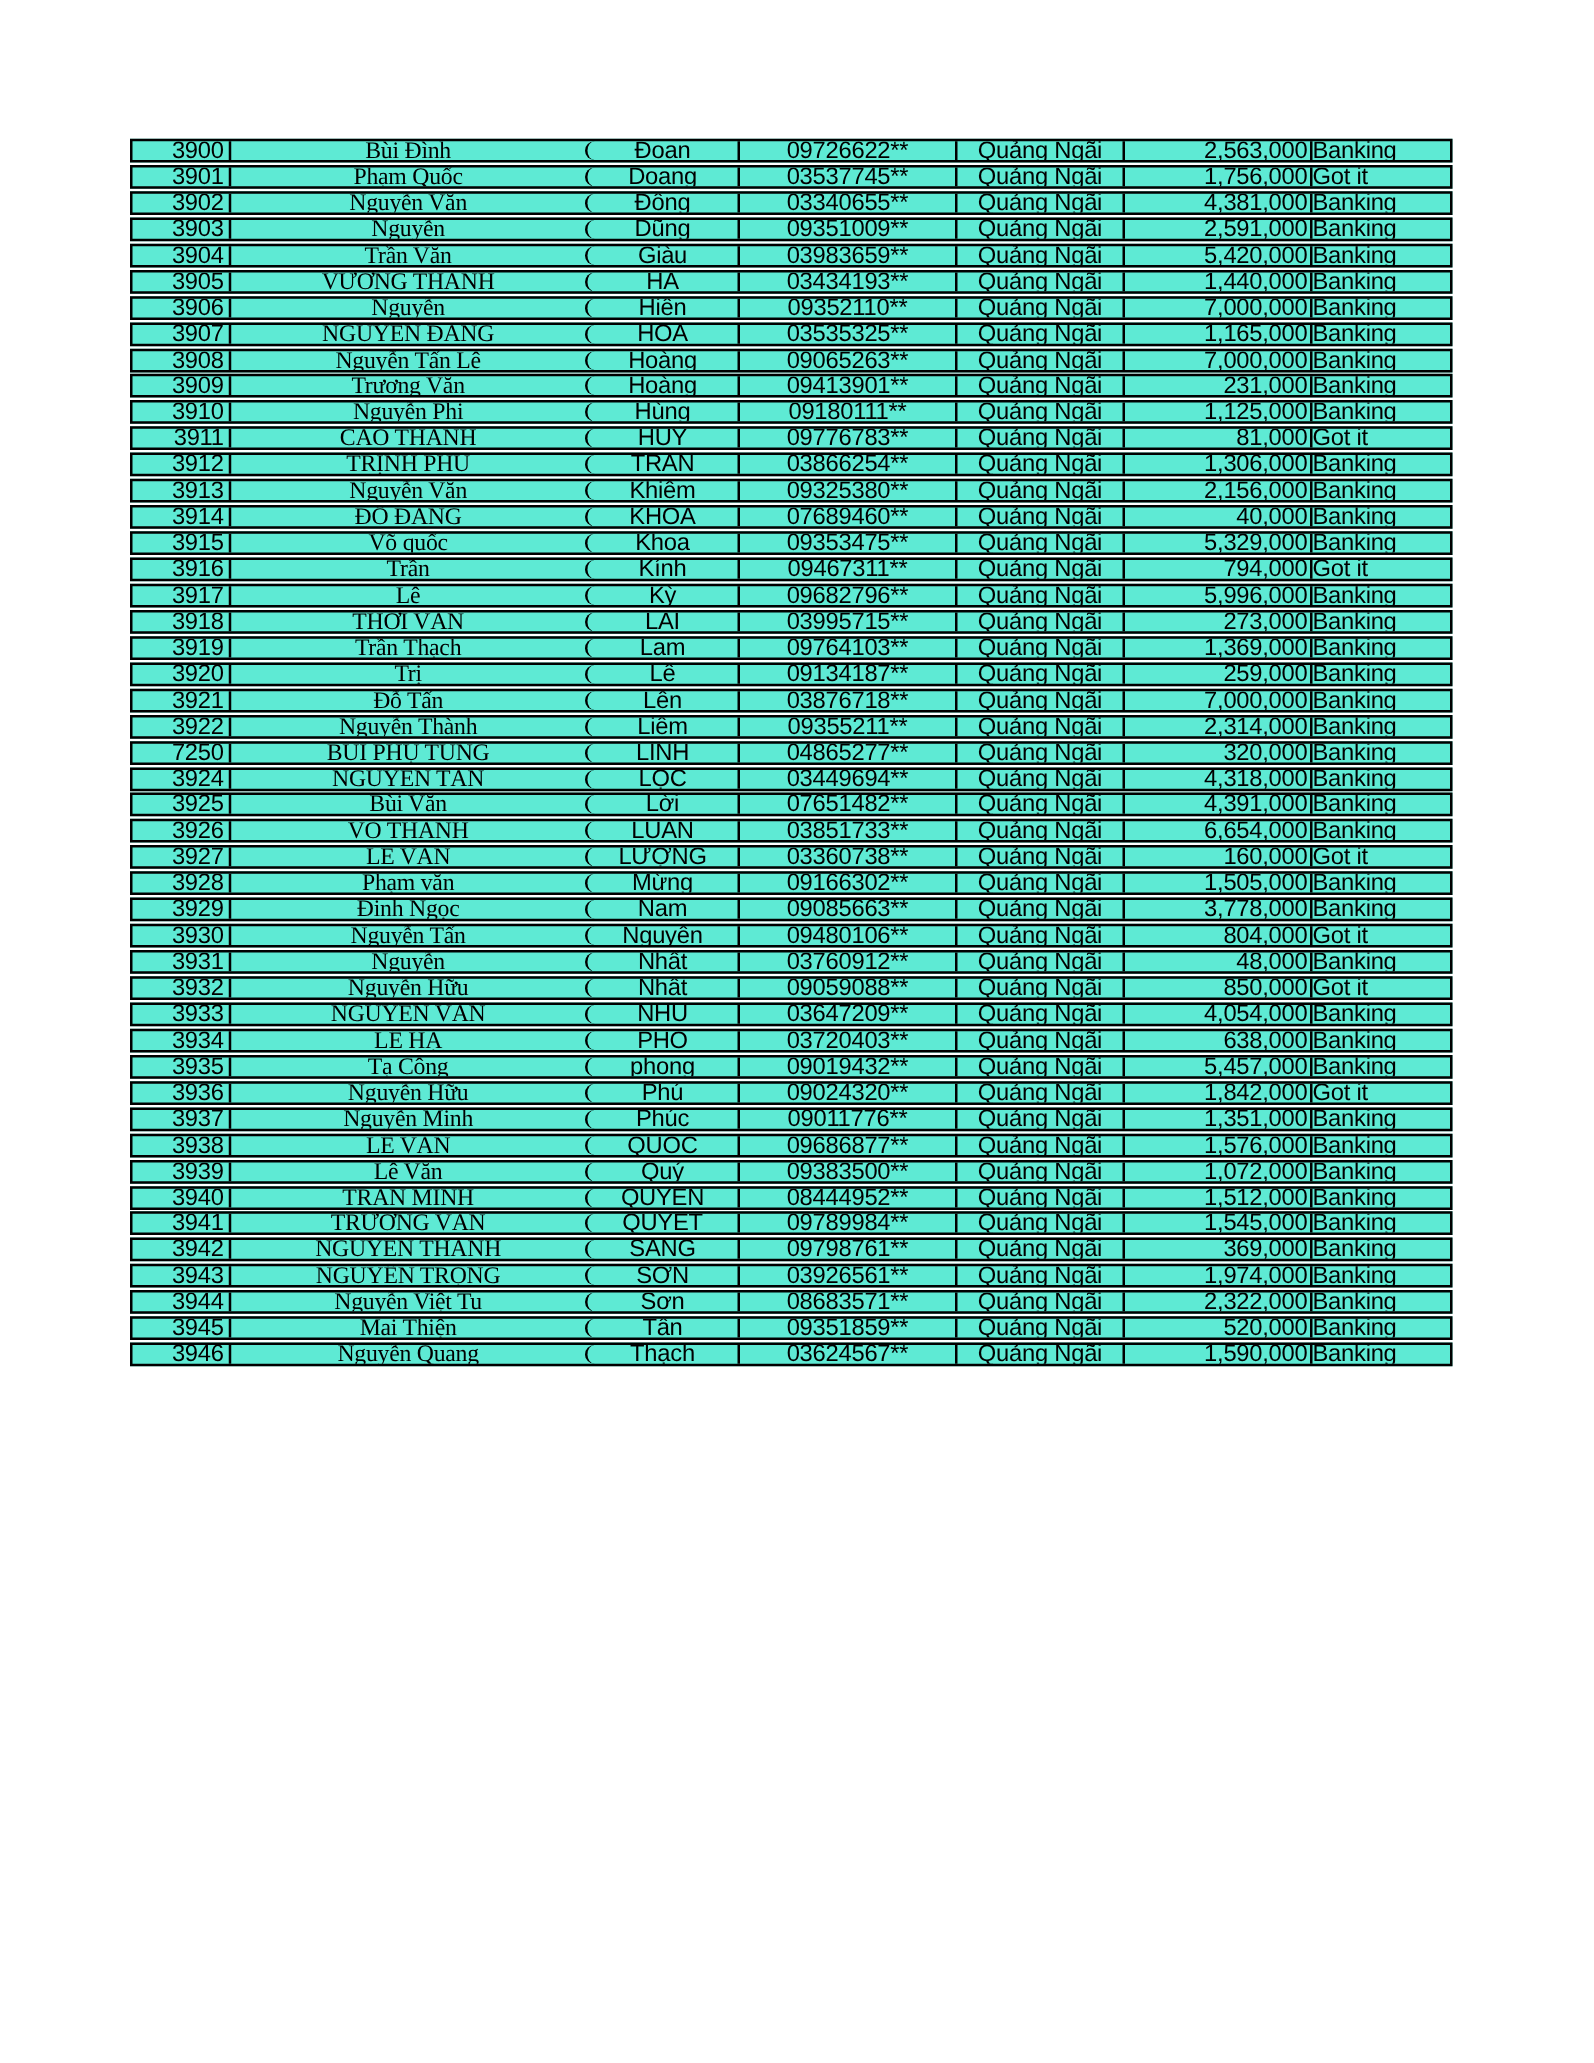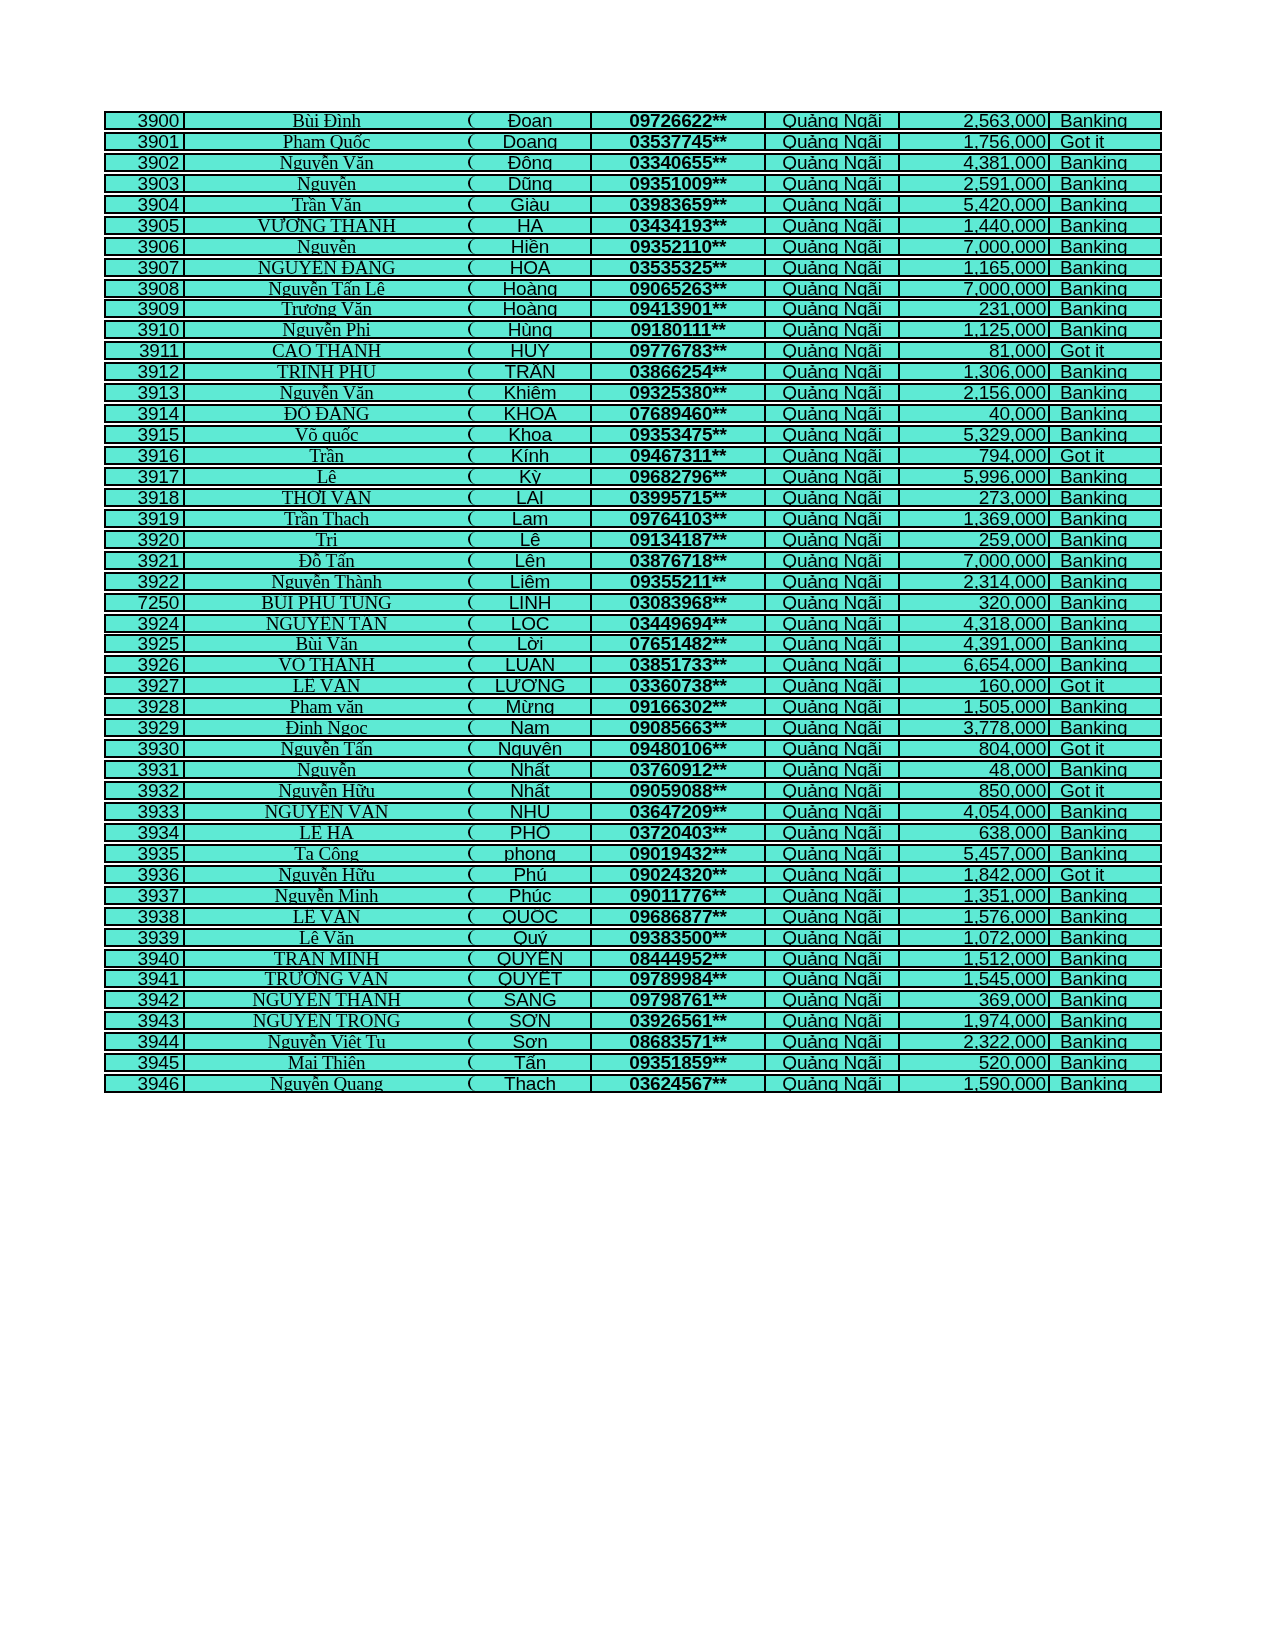--- a/index.html
+++ b/index.html
@@ -39,24 +39,24 @@
     white-space: nowrap;
     overflow: hidden;
     color: #000000;
   }
   .cell + .cell {
     border-left: 2.6px solid #000000;
   }
   .col-id        { width: 77px;  justify-content: flex-end;  padding-right: 4px; }
   .col-first_name{ width: 285px; justify-content: center; font-family: Liberation Serif, serif; }
   .col-last_name { width: 122px; justify-content: center; border-radius: 11px; }
-  .col-phone     { width: 174px; justify-content: center; font-weight: bold; }
+  .col-phone     { width: 174px; justify-content: center; }
   .col-province  { width: 134px; justify-content: center; }
   .col-amount    { width: 150px; justify-content: flex-end;  padding-right: 2px; }
-  .col-status    { width: 111px; justify-content: flex-start; padding-left: 10px; }
+  .col-status    { width: 111px; justify-content: flex-start; }
 </style>
 </head>
 <body>
 
 <div id="sheet">
     <div class="row">
       <div class="cell col-id">3900</div>
       <div class="cell col-first_name">Bùi Đình</div>
       <div class="cell col-last_name">Đoan</div>
       <div class="cell col-phone">09726622**</div>
@@ -259,21 +259,21 @@
       <div class="cell col-last_name">Liêm</div>
       <div class="cell col-phone">09355211**</div>
       <div class="cell col-province">Quảng Ngãi</div>
       <div class="cell col-amount">2,314,000</div>
       <div class="cell col-status">Banking</div>
     </div>
     <div class="row">
       <div class="cell col-id">7250</div>
       <div class="cell col-first_name">BÙI PHỤ TÙNG</div>
       <div class="cell col-last_name">LINH</div>
-      <div class="cell col-phone">03083968**</div>
+      <div class="cell col-phone">04865277**</div>
       <div class="cell col-province">Quảng Ngãi</div>
       <div class="cell col-amount">320,000</div>
       <div class="cell col-status">Banking</div>
     </div>
     <div class="row">
       <div class="cell col-id">3924</div>
       <div class="cell col-first_name">NGUYỄN TẤN</div>
       <div class="cell col-last_name">LỘC</div>
       <div class="cell col-phone">03449694**</div>
       <div class="cell col-province">Quảng Ngãi</div>

